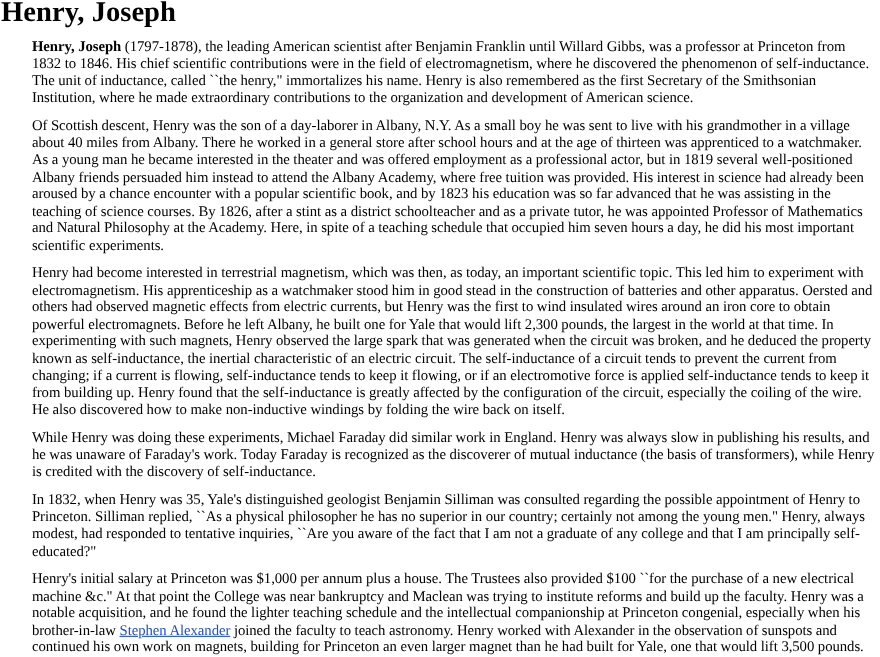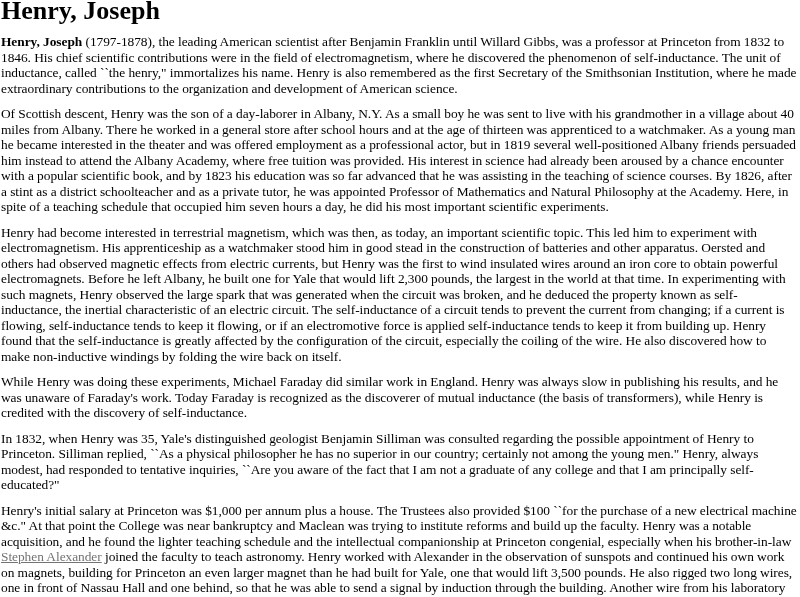--- a/index.html
+++ b/index.html
@@ -11,23 +11,23 @@
     line-height: 15.5px;
   }
   .page { padding: 0 2px 0 1px; }
   h1 {
     font-family: "Liberation Serif", serif;
     font-size: 26px;
     font-weight: bold;
     margin: -4px 0 0 0;
     line-height: 30px;
   }
-  p { margin: 10px 0 0 0; letter-spacing: -0.05px; }
+  p { margin: 10px 0 0 0; letter-spacing: -0.05px; padding-left: 28px; }
   p.first { margin-top: 8px; }
-  a { color: #737373; text-decoration: underline; }
+  a { color: #1d4ed8; text-decoration: underline; }
   b { font-weight: bold; }
 </style>
 </head>
 <body>
 
 <div class="page">
   <h1>Henry, Joseph</h1>
 
   <p class="first"><b>Henry, Joseph</b><span> (1797-1878), the leading American scientist after Benjamin Franklin until Willard Gibbs, was a professor at Princeton from 1832 to 1846. His chief scientific contributions were in the field of electromagnetism, where he discovered the phenomenon of self-inductance. The unit of inductance, called ``the henry," immortalizes his name. Henry is also remembered as the first Secretary of the Smithsonian Institution, where he made extraordinary contributions to the organization and development of American science.</span></p>
 

